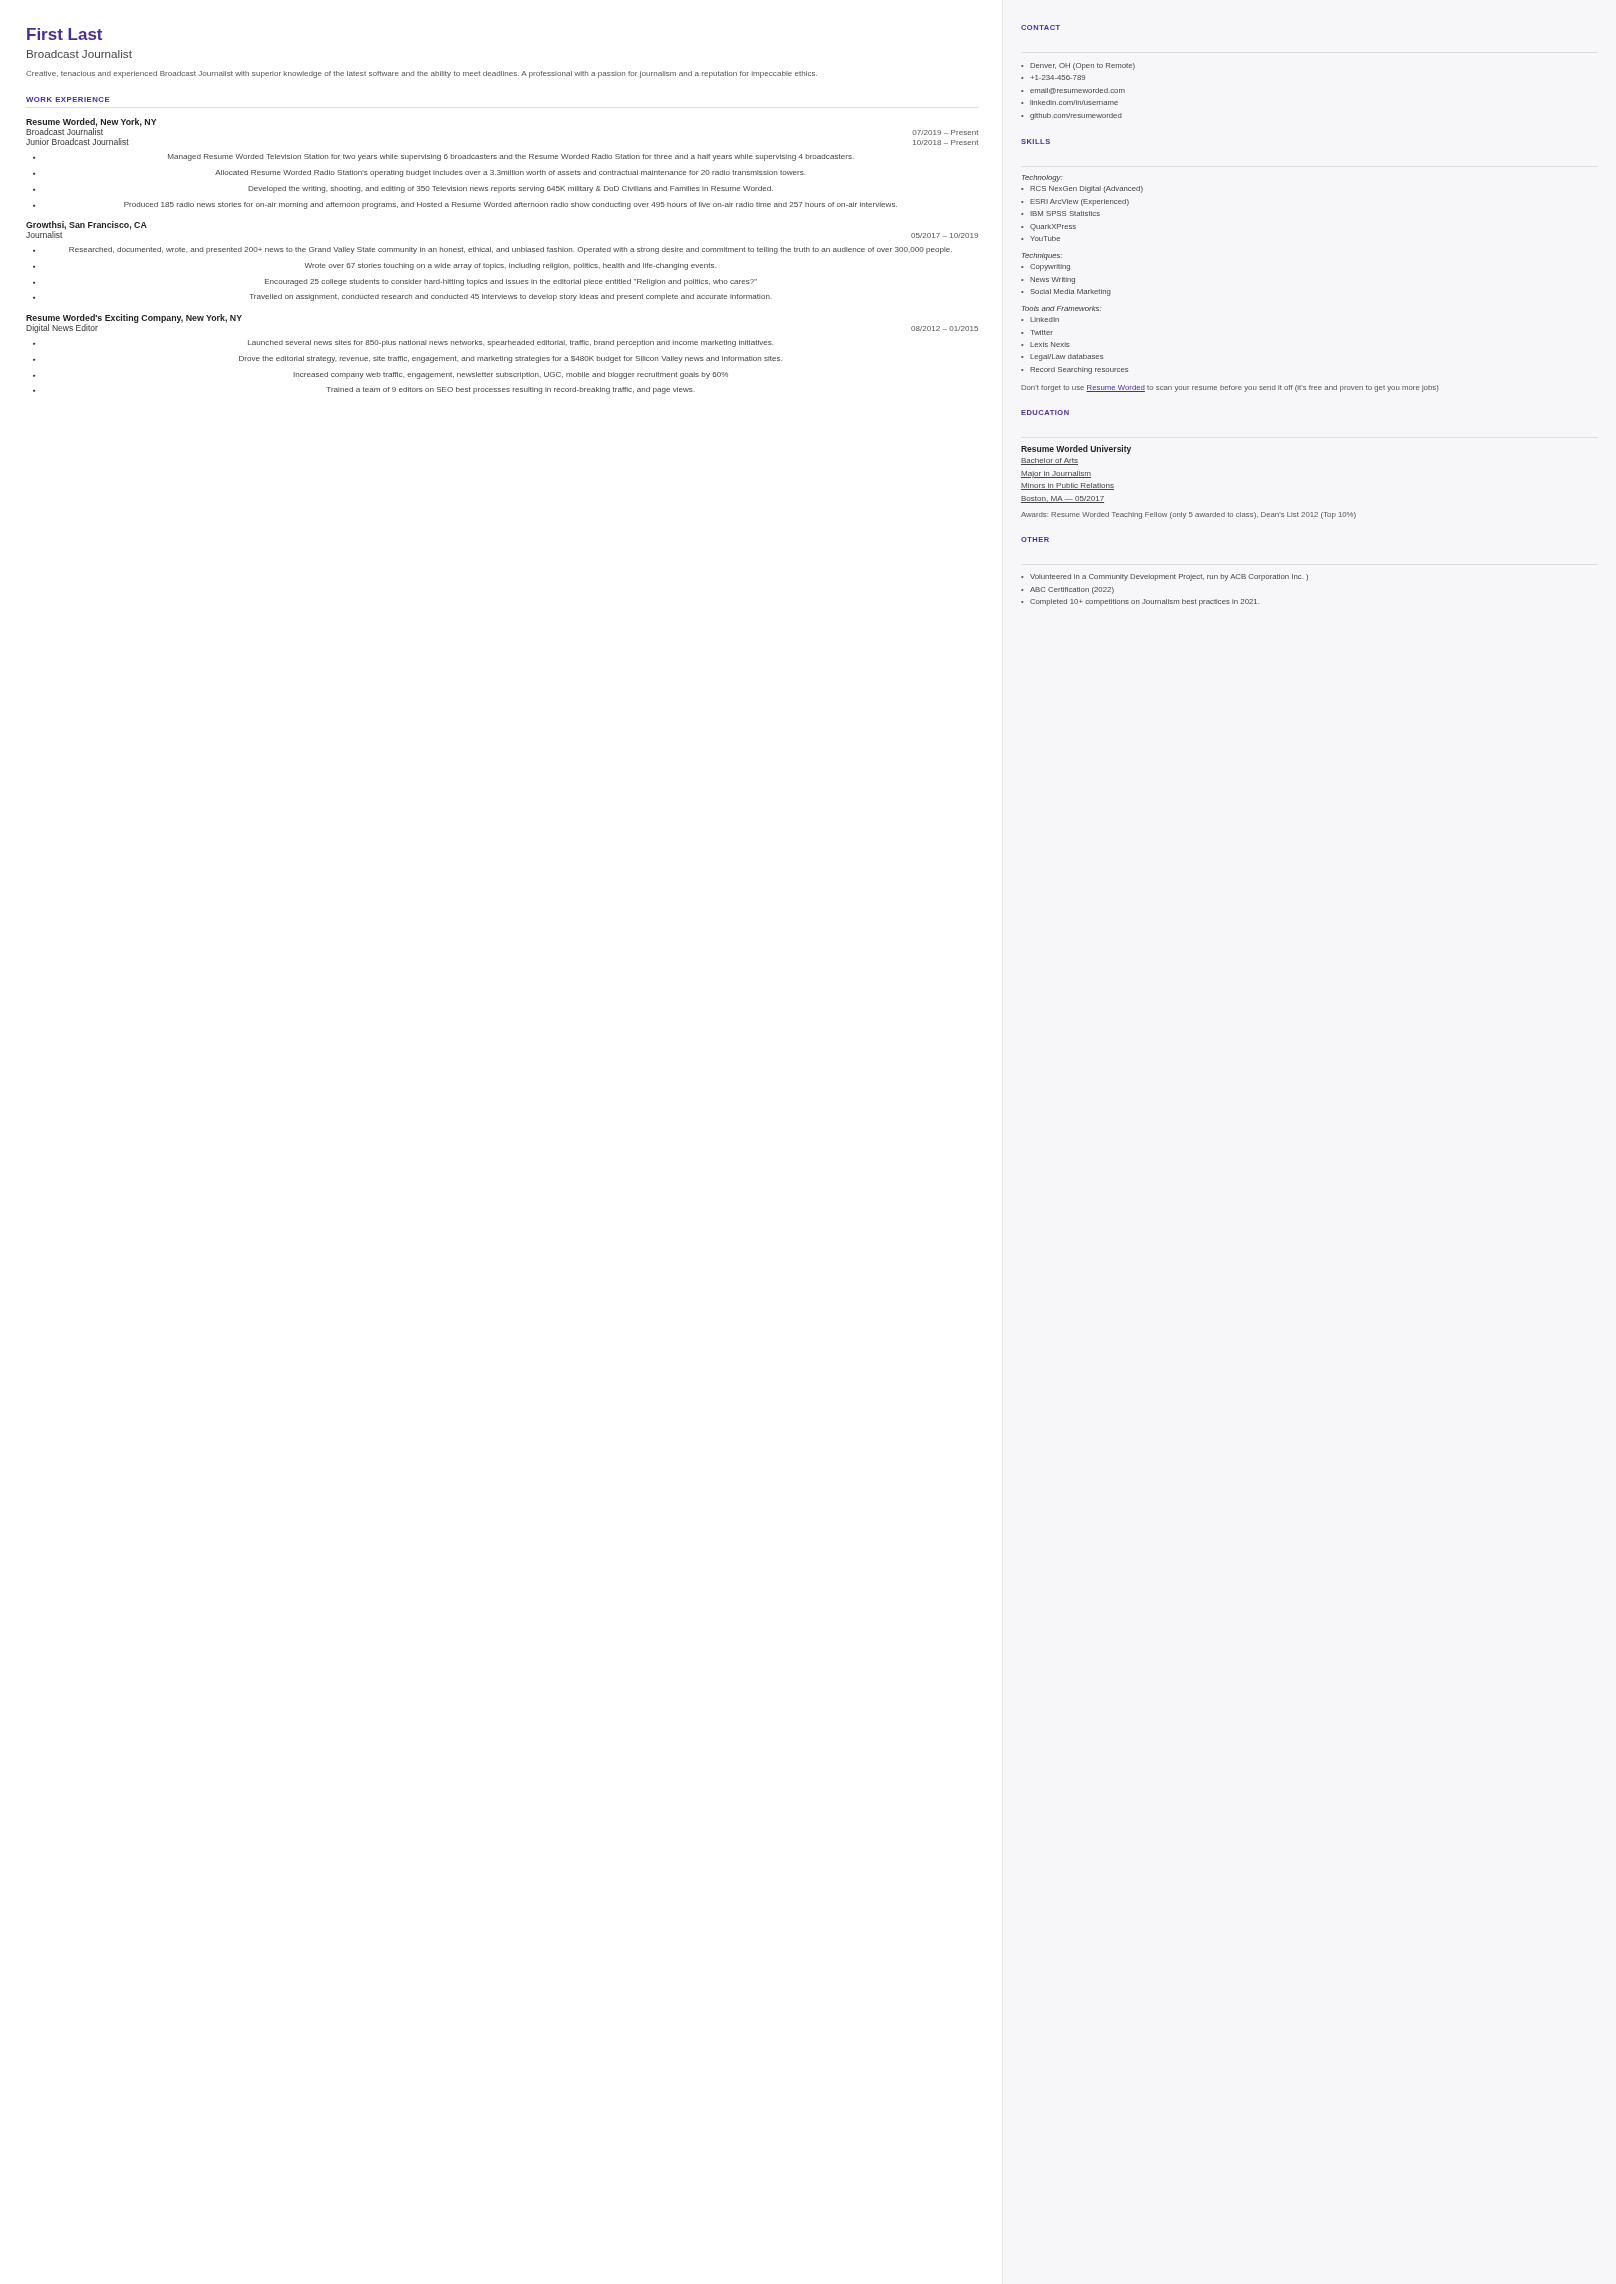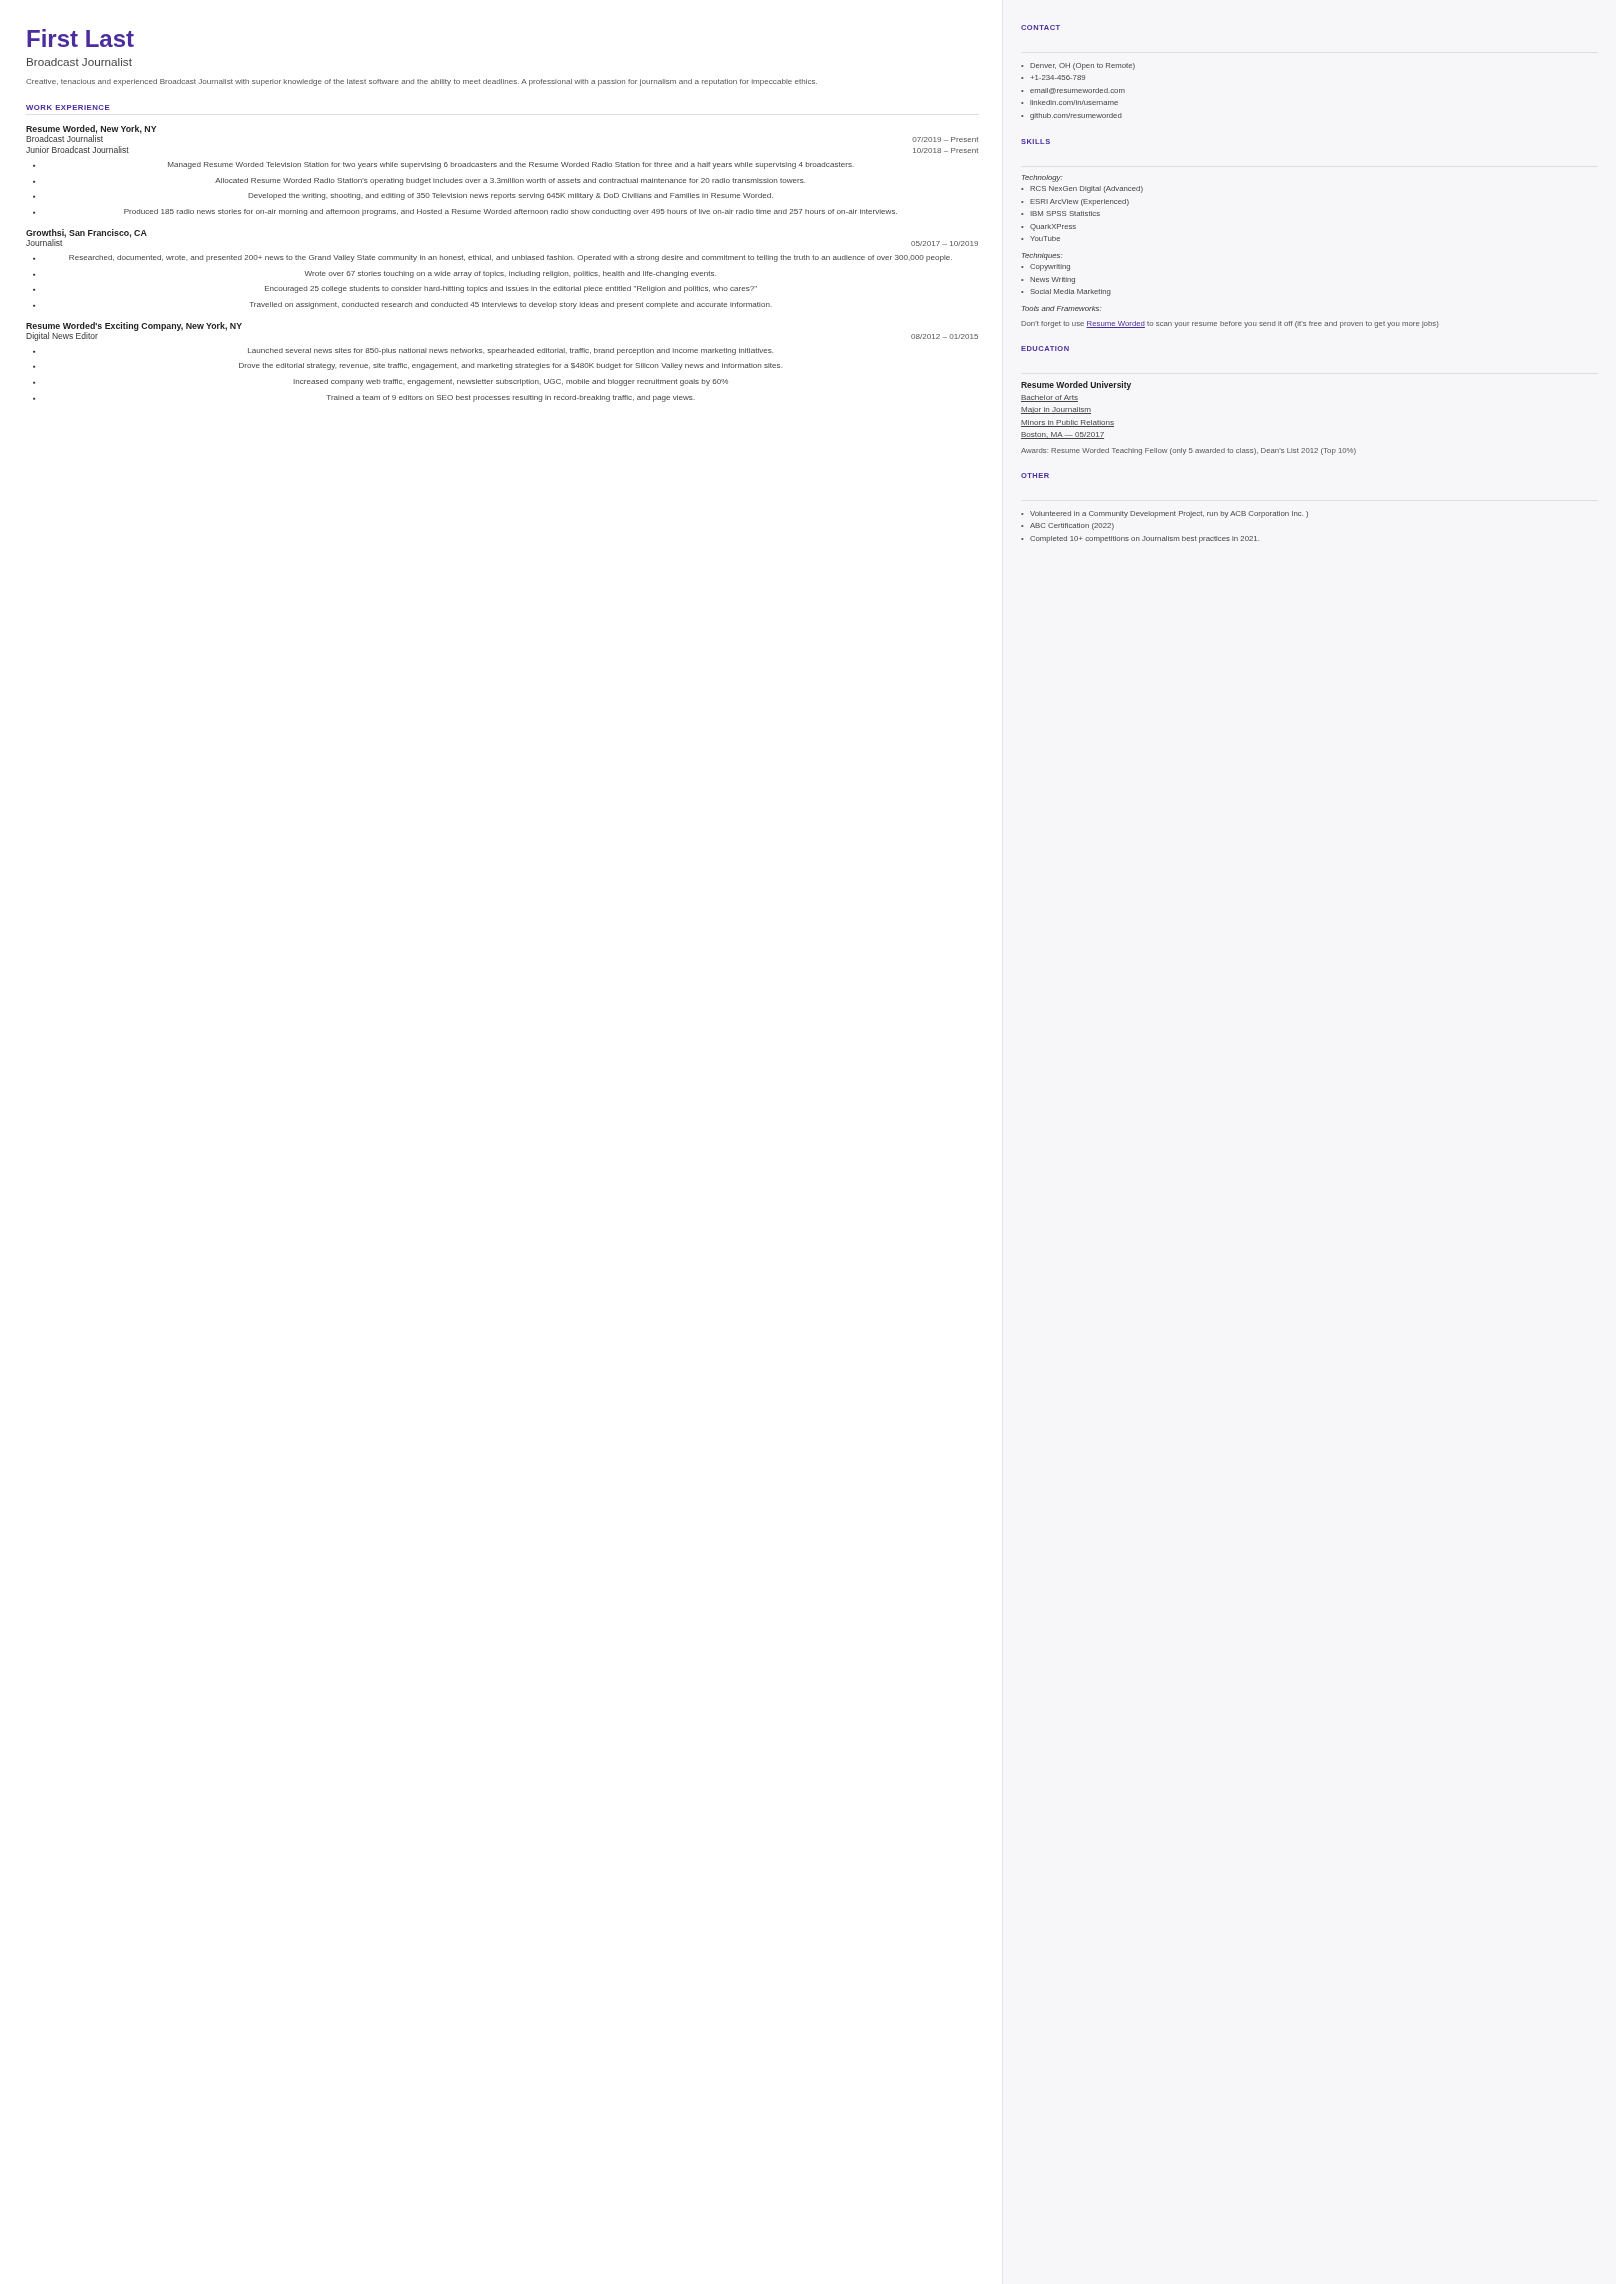--- a/index.html
+++ b/index.html
@@ -18,21 +18,21 @@
     }
     .sidebar {
       width: 38%;
       background: #f7f7f9;
       padding: 23.4px 18px 26px 18px;
       border-left: 0.7px solid #e5e5e5;
     }
 
     
     .name {
-      font-size: 24px;
+      font-size: 17px;
       font-weight: 900;
       color: #4b2d9e;
       line-height: 1.1;
       margin-bottom: 2.6px;
     }
     .title {
       font-size: 11.7px;
       color: #444;
       font-weight: 400;
       margin-bottom: 7.8px;
@@ -263,20 +263,27 @@
     </ul>
 
     <div class="sidebar-sub-label">Techniques:</div>
     <ul class="sidebar-list">
       <li>Copywriting</li>
       <li>News Writing</li>
       <li>Social Media Marketing</li>
     </ul>
 
     <div class="sidebar-sub-label">Tools and Frameworks:</div>
+    <ul class="sidebar-list">
+      <li>LinkedIn</li>
+      <li>Twitter</li>
+      <li>Lexis Nexis</li>
+      <li>Legal/Law databases</li>
+      <li>Record Searching resources</li>
+    </ul>
 
     <p class="scan-note">
       <span>Don't forget to use </span><a class="link-purple" href="#">Resume Worded</a><span> to scan your resume before you send it off (it's free and proven to get you more jobs)</span>
     </p>
   </div>
 
   <div class="sidebar-section">
     <div class="sidebar-section-title">EDUCATION</div>
     <div class="edu-school">Resume Worded University</div>
     <div class="edu-degree">Bachelor of Arts</div>

